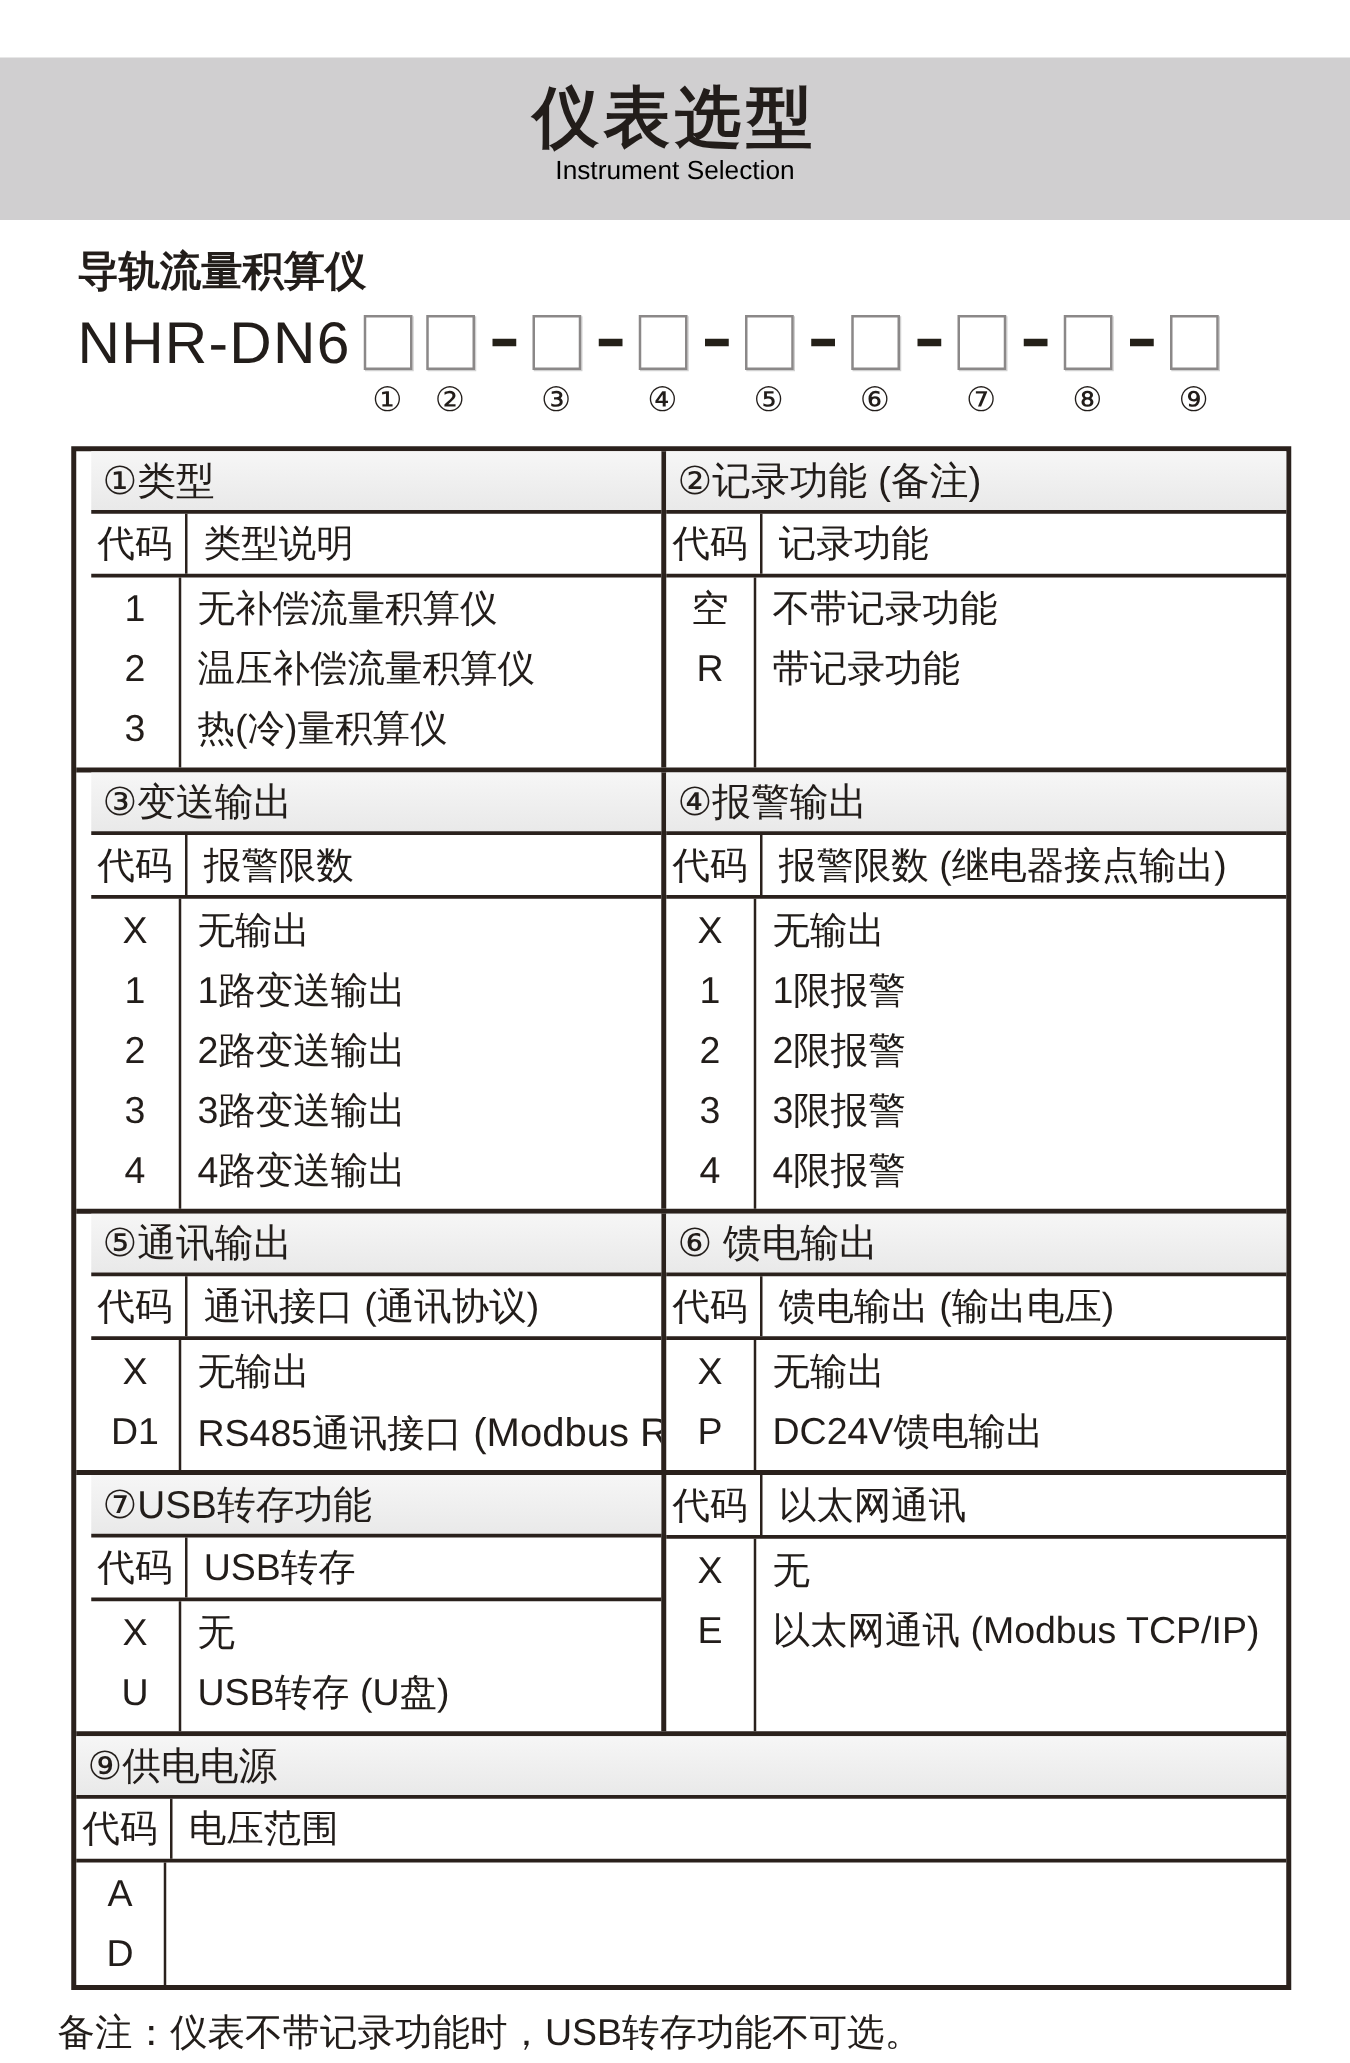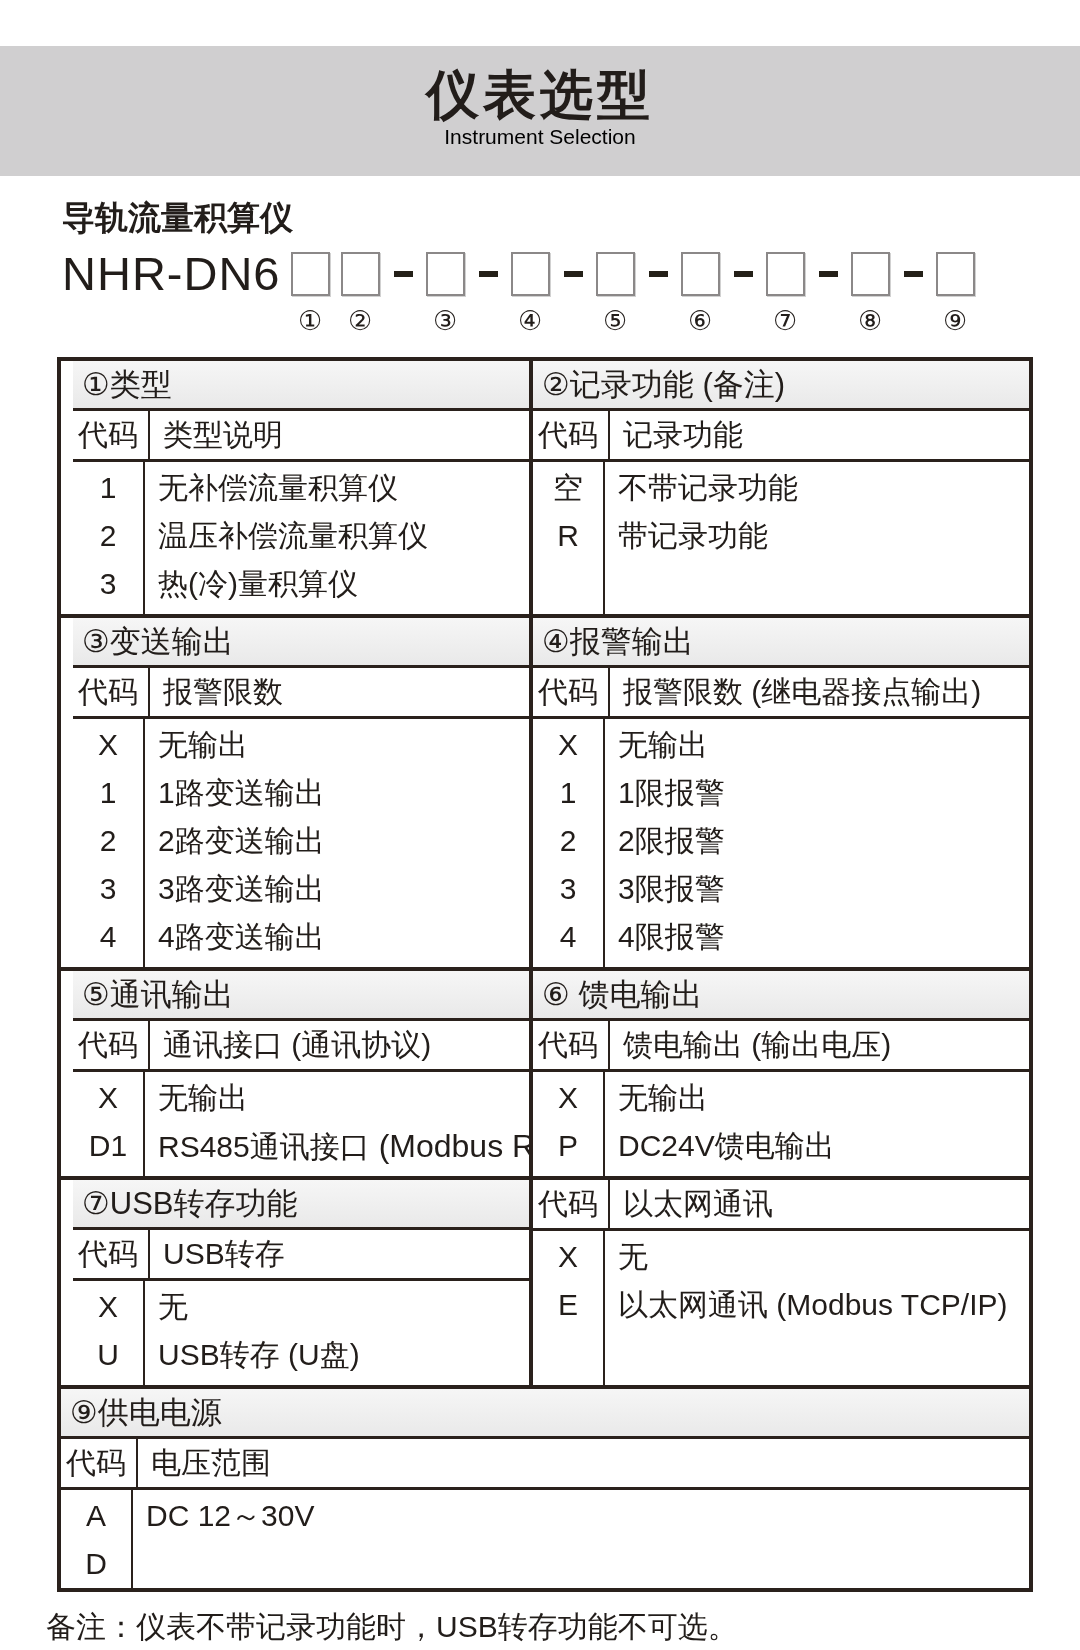--- a/index.html
+++ b/index.html
@@ -330,21 +330,20 @@
           <div class="head-row">
             <div class="code-cell">代码</div>
             <div class="desc-cell">电压范围</div>
           </div>
           <div class="sec-body">
             <div class="body-code-col">
               <div class="line">A</div>
               <div class="line">D</div>
             </div>
             <div class="body-desc-col">
-              <div class="line">DC 12～30V</div>
             </div>
           </div>
         </div>
       </div>
     </div>
 
   <div class="foot-note">备注：仪表不带记录功能时，USB转存功能不可选。</div>
 
 </div>
 

